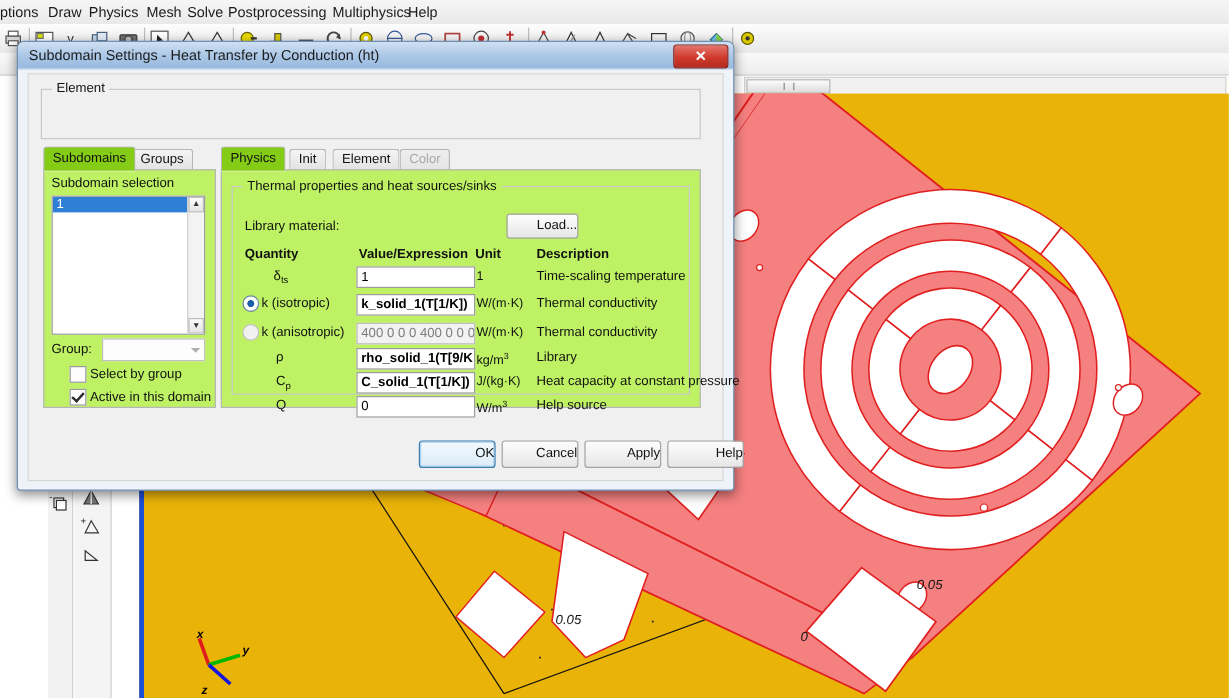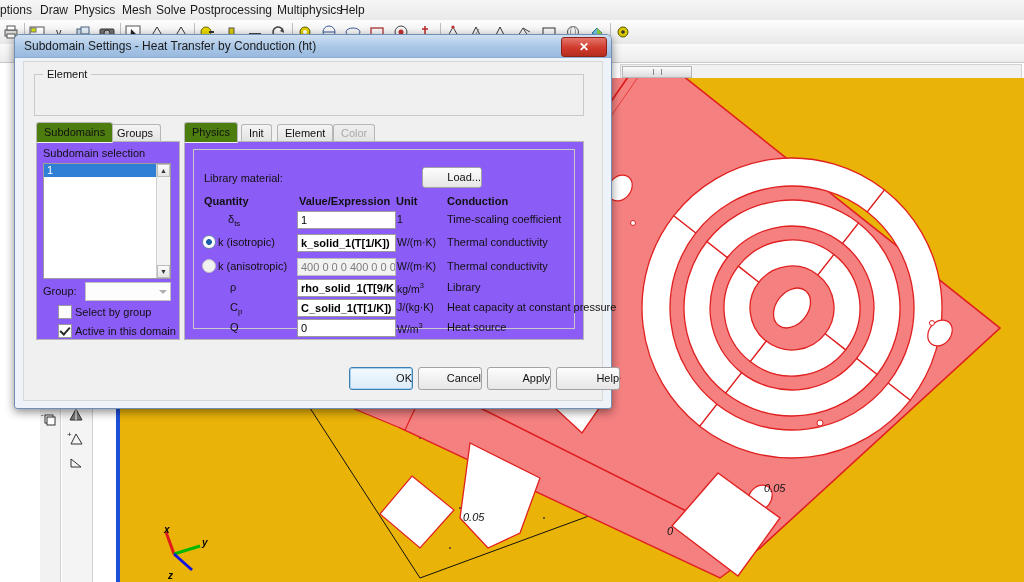--- a/index.html
+++ b/index.html
@@ -57,23 +57,23 @@
     font-family:"Liberation Sans",sans-serif;}
   .eq-text{position:absolute;left:10px;top:22px;font-size:11.5px;color:#111;
     font-family:"Liberation Sans",sans-serif;white-space:nowrap;}
   .eq-text sub{font-size:8px;}
   
   .tabstrip{position:absolute;}
   .tab{position:absolute;top:0;height:17px;line-height:17px;padding:0 7px;font-size:11px;
     background:linear-gradient(#f4f4f4,#e2e2e2);border:1px solid #b6b6b6;border-bottom:none;
     border-radius:3px 3px 0 0;color:#111;cursor:pointer;white-space:nowrap;
     font-family:"Liberation Sans",sans-serif;}
-  .tab.active{background:#4d7c0f;font-weight:normal;top:-2px;height:19px;line-height:19px;z-index:3;border-bottom:1px solid #f0f0f0;}
+  .tab.active{background:#84cc16;font-weight:normal;top:-2px;height:19px;line-height:19px;z-index:3;border-bottom:1px solid #f0f0f0;}
   .tab.disabled{color:#a9a9a9;background:linear-gradient(#efefef,#e4e4e4);}
-  .panel{position:absolute;background:#8b5cf6;border:1px solid #b6b6b6;}
+  .panel{position:absolute;background:#bef264;border:1px solid #b6b6b6;}
   .lbl{position:absolute;font-size:11px;color:#111;font-family:"Liberation Sans",sans-serif;white-space:nowrap;}
   .listbox{position:absolute;background:#fff;border:1px solid #9c9c9c;overflow:hidden;}
   .listbox .row{height:13px;line-height:13px;padding-left:3px;font-size:11px;}
   .listbox .row.sel{background:#2f7fd6;color:#fff;}
   .vscroll{position:absolute;right:0;top:0;width:13px;bottom:0;background:#f3f3f3;border-left:1px solid #cfcfcf;}
   .vs-arrow{position:absolute;left:0;width:13px;height:13px;background:linear-gradient(#fbfbfb,#e4e4e4);
     border:1px solid #bdbdbd;box-sizing:border-box;font-size:7px;text-align:center;line-height:11px;color:#333;}
   .combo{position:absolute;background:#fff;border:1px solid #9c9c9c;}
   .combo .cv{position:absolute;left:4px;top:2px;font-size:11px;font-weight:bold;white-space:nowrap;
     font-family:"Liberation Sans",sans-serif;}
@@ -459,35 +459,36 @@
 
     <div class="tabstrip" style="left:160px;top:62px;width:400px;height:18px">
       <div class="tab active" style="left:0px">Physics</div>
       <div class="tab" style="left:57px">Init</div>
       <div class="tab" style="left:93px">Element</div>
       <div class="tab disabled" style="left:149px">Color</div>
     </div>
 
     <div class="panel" style="left:160px;top:79px;width:398px;height:197px">
       <fieldset class="grp" style="left:8px;top:7px;width:380px;height:178px">
+        <legend>Thermal properties and heat sources/sinks</legend>
 
         <span class="lbl" style="left:10px;top:22px">Library material:</span>
         <div class="btn" style="left:228px;top:17px;width:58px;height:19px;line-height:19px">Load...</div>
 
         <span class="lbl hdr" style="left:10px;top:45px">Quantity</span>
         <span class="lbl hdr" style="left:105px;top:45px">Value/Expression</span>
         <span class="lbl hdr" style="left:202px;top:45px">Unit</span>
-        <span class="lbl hdr" style="left:253px;top:45px">Conduction</span>
+        <span class="lbl hdr" style="left:253px;top:45px">Description</span>
 
         <span class="qty" style="left:34px;top:63px">δ<sub>ts</sub></span>
         <div class="txt" style="left:103px;top:61px;width:97px;height:16px">
           <span class="tv">1</span>
         </div>
         <span class="unit" style="left:203px;top:63px">1</span>
-        <span class="lbl" style="left:253px;top:63px">Time-scaling coefficient</span>
+        <span class="lbl" style="left:253px;top:63px">Time-scaling temperature</span>
 
         <div class="rdo on" style="left:8px;top:85px"></div>
         <span class="lbl" style="left:24px;top:86px">k (isotropic)</span>
         <div class="txt" style="left:103px;top:84px;width:97px;height:16px">
           <span class="tv bold">k_solid_1(T[1/K])</span>
         </div>
         <span class="unit" style="left:203px;top:86px">W/(m·K)</span>
         <span class="lbl" style="left:253px;top:86px">Thermal conductivity</span>
 
         <div class="rdo off" style="left:8px;top:109px"></div>
@@ -510,21 +511,21 @@
           <span class="tv bold">C_solid_1(T[1/K])</span>
         </div>
         <span class="unit" style="left:203px;top:151px">J/(kg·K)</span>
         <span class="lbl" style="left:253px;top:151px">Heat capacity at constant pressure</span>
 
         <span class="qty" style="left:36px;top:171px">Q</span>
         <div class="txt" style="left:103px;top:169px;width:97px;height:16px">
           <span class="tv">0</span>
         </div>
         <span class="unit" style="left:203px;top:171px">W/m<sup>3</sup></span>
-        <span class="lbl" style="left:253px;top:171px">Heat source</span>
+        <span class="lbl" style="left:253px;top:171px">Help source</span>
       </fieldset>
     </div>
 
     <div class="btn focus" style="left:325px;top:305px;width:62px;height:21px;line-height:21px">OK</div>
     <div class="btn" style="left:394px;top:305px;width:62px;height:21px;line-height:21px">Cancel</div>
     <div class="btn" style="left:463px;top:305px;width:62px;height:21px;line-height:21px">Apply</div>
     <div class="btn" style="left:532px;top:305px;width:62px;height:21px;line-height:21px">Help</div>
   </div>
 </div>
 

